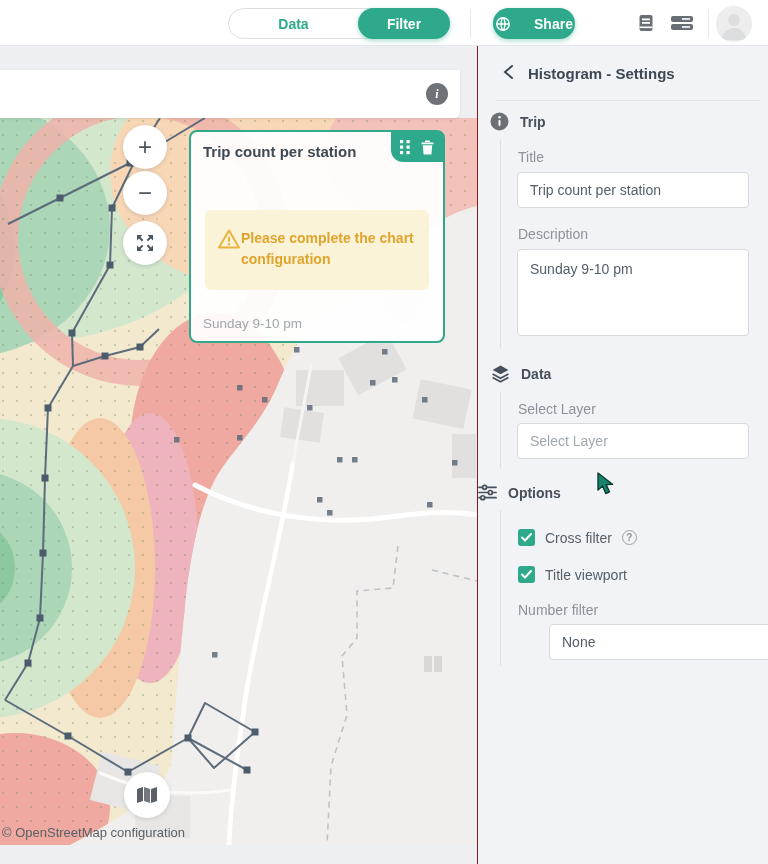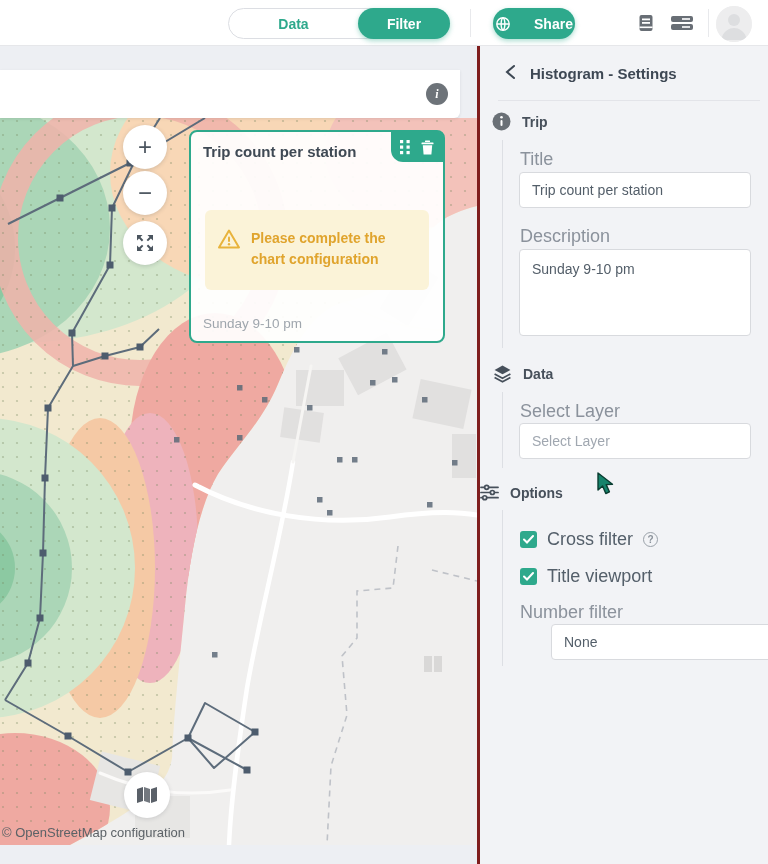--- a/index.html
+++ b/index.html
@@ -92,60 +92,60 @@
   }
   .widget-actions {
     position:absolute; top:0; right:0; width:52px; height:30px;
     background:#2ea98c; border-radius:0 4px 0 12px;
     display:flex; align-items:center; justify-content:center; gap:10px;
   }
   .widget-actions svg { cursor:pointer; }
   .widget-warning {
     position:absolute; left:14px; right:14px; top:78px; height:80px;
     background:#fbf3d8; border-radius:6px;
-    display:flex; align-items:flex-start; gap:10px; padding:18px 10px 0 12px;
+    display:flex; align-items:flex-start; padding:18px 10px 0 12px;
   }
   .widget-warning-text {
     color:#e0a42d; font-size:14px; font-weight:700; line-height:21px;
   }
   .widget-footer {
     position:absolute; left:12px; bottom:10px; font-size:13.5px; color:#9fa6ad;
   }
 
   
   .panel {
     position:absolute; top:46px; left:477px; width:291px; height:818px;
-    background:#f2f3f6; border-left:3px solid #7f1d1d;
+    background:#f2f3f6; border-left:1px solid #7f1d1d;
   }
   .panel-header { position:absolute; top:0; left:0; right:0; height:54px; }
   .panel-back { position:absolute; left:24px; top:18px; width:16px; height:16px; cursor:pointer; }
   .panel-title { position:absolute; left:50px; top:19px; font-size:15px; font-weight:700; color:#3e4854; }
   .panel-hdiv { position:absolute; top:54px; left:18px; right:8px; height:1px; background:#e3e4e9; }
 
   .section-head { position:absolute; display:flex; align-items:center; gap:11px; }
   .section-head .s-icon { width:19px; height:19px; flex:0 0 auto; }
   .section-heading { font-size:14px; font-weight:700; color:#47505b; }
   .indent-line { position:absolute; left:22px; width:1px; background:#dddfe4; }
 
-  .field-label { position:absolute; left:40px; font-size:18px; color:#8b929c; }
+  .field-label { position:absolute; left:40px; font-size:14px; color:#8b929c; }
   .pinput {
     position:absolute; left:39px; width:232px; height:36px;
     background:#fff; border:1px solid #d8dade; border-radius:4px;
     font-size:14px; color:#535e69; padding:0 12px; font-family:inherit;
     outline:none;
   }
   .pinput::placeholder { color:#a0a7b0; }
   textarea.pinput { height:87px; padding-top:10px; resize:none; line-height:19px; }
 
   .check-row { position:absolute; left:40px; display:flex; align-items:center; gap:10px; cursor:pointer; }
   .checkbox {
     width:17px; height:17px; border-radius:3px; background:#2ea98c;
     display:flex; align-items:center; justify-content:center;
   }
-  .check-label { font-size:18px; color:#545f6a; }
+  .check-label { font-size:14px; color:#545f6a; }
   .help-icon {
     width:15px; height:15px; border:1.4px solid #9aa1a9; border-radius:50%;
     color:#8a919a; font-size:10px; font-weight:700;
     display:flex; align-items:center; justify-content:center; cursor:pointer;
   }
 
   .cursor-pointer { position:absolute; left:595px; top:472px; z-index:60; pointer-events:none; }
 </style>
 </head>
 <body>

